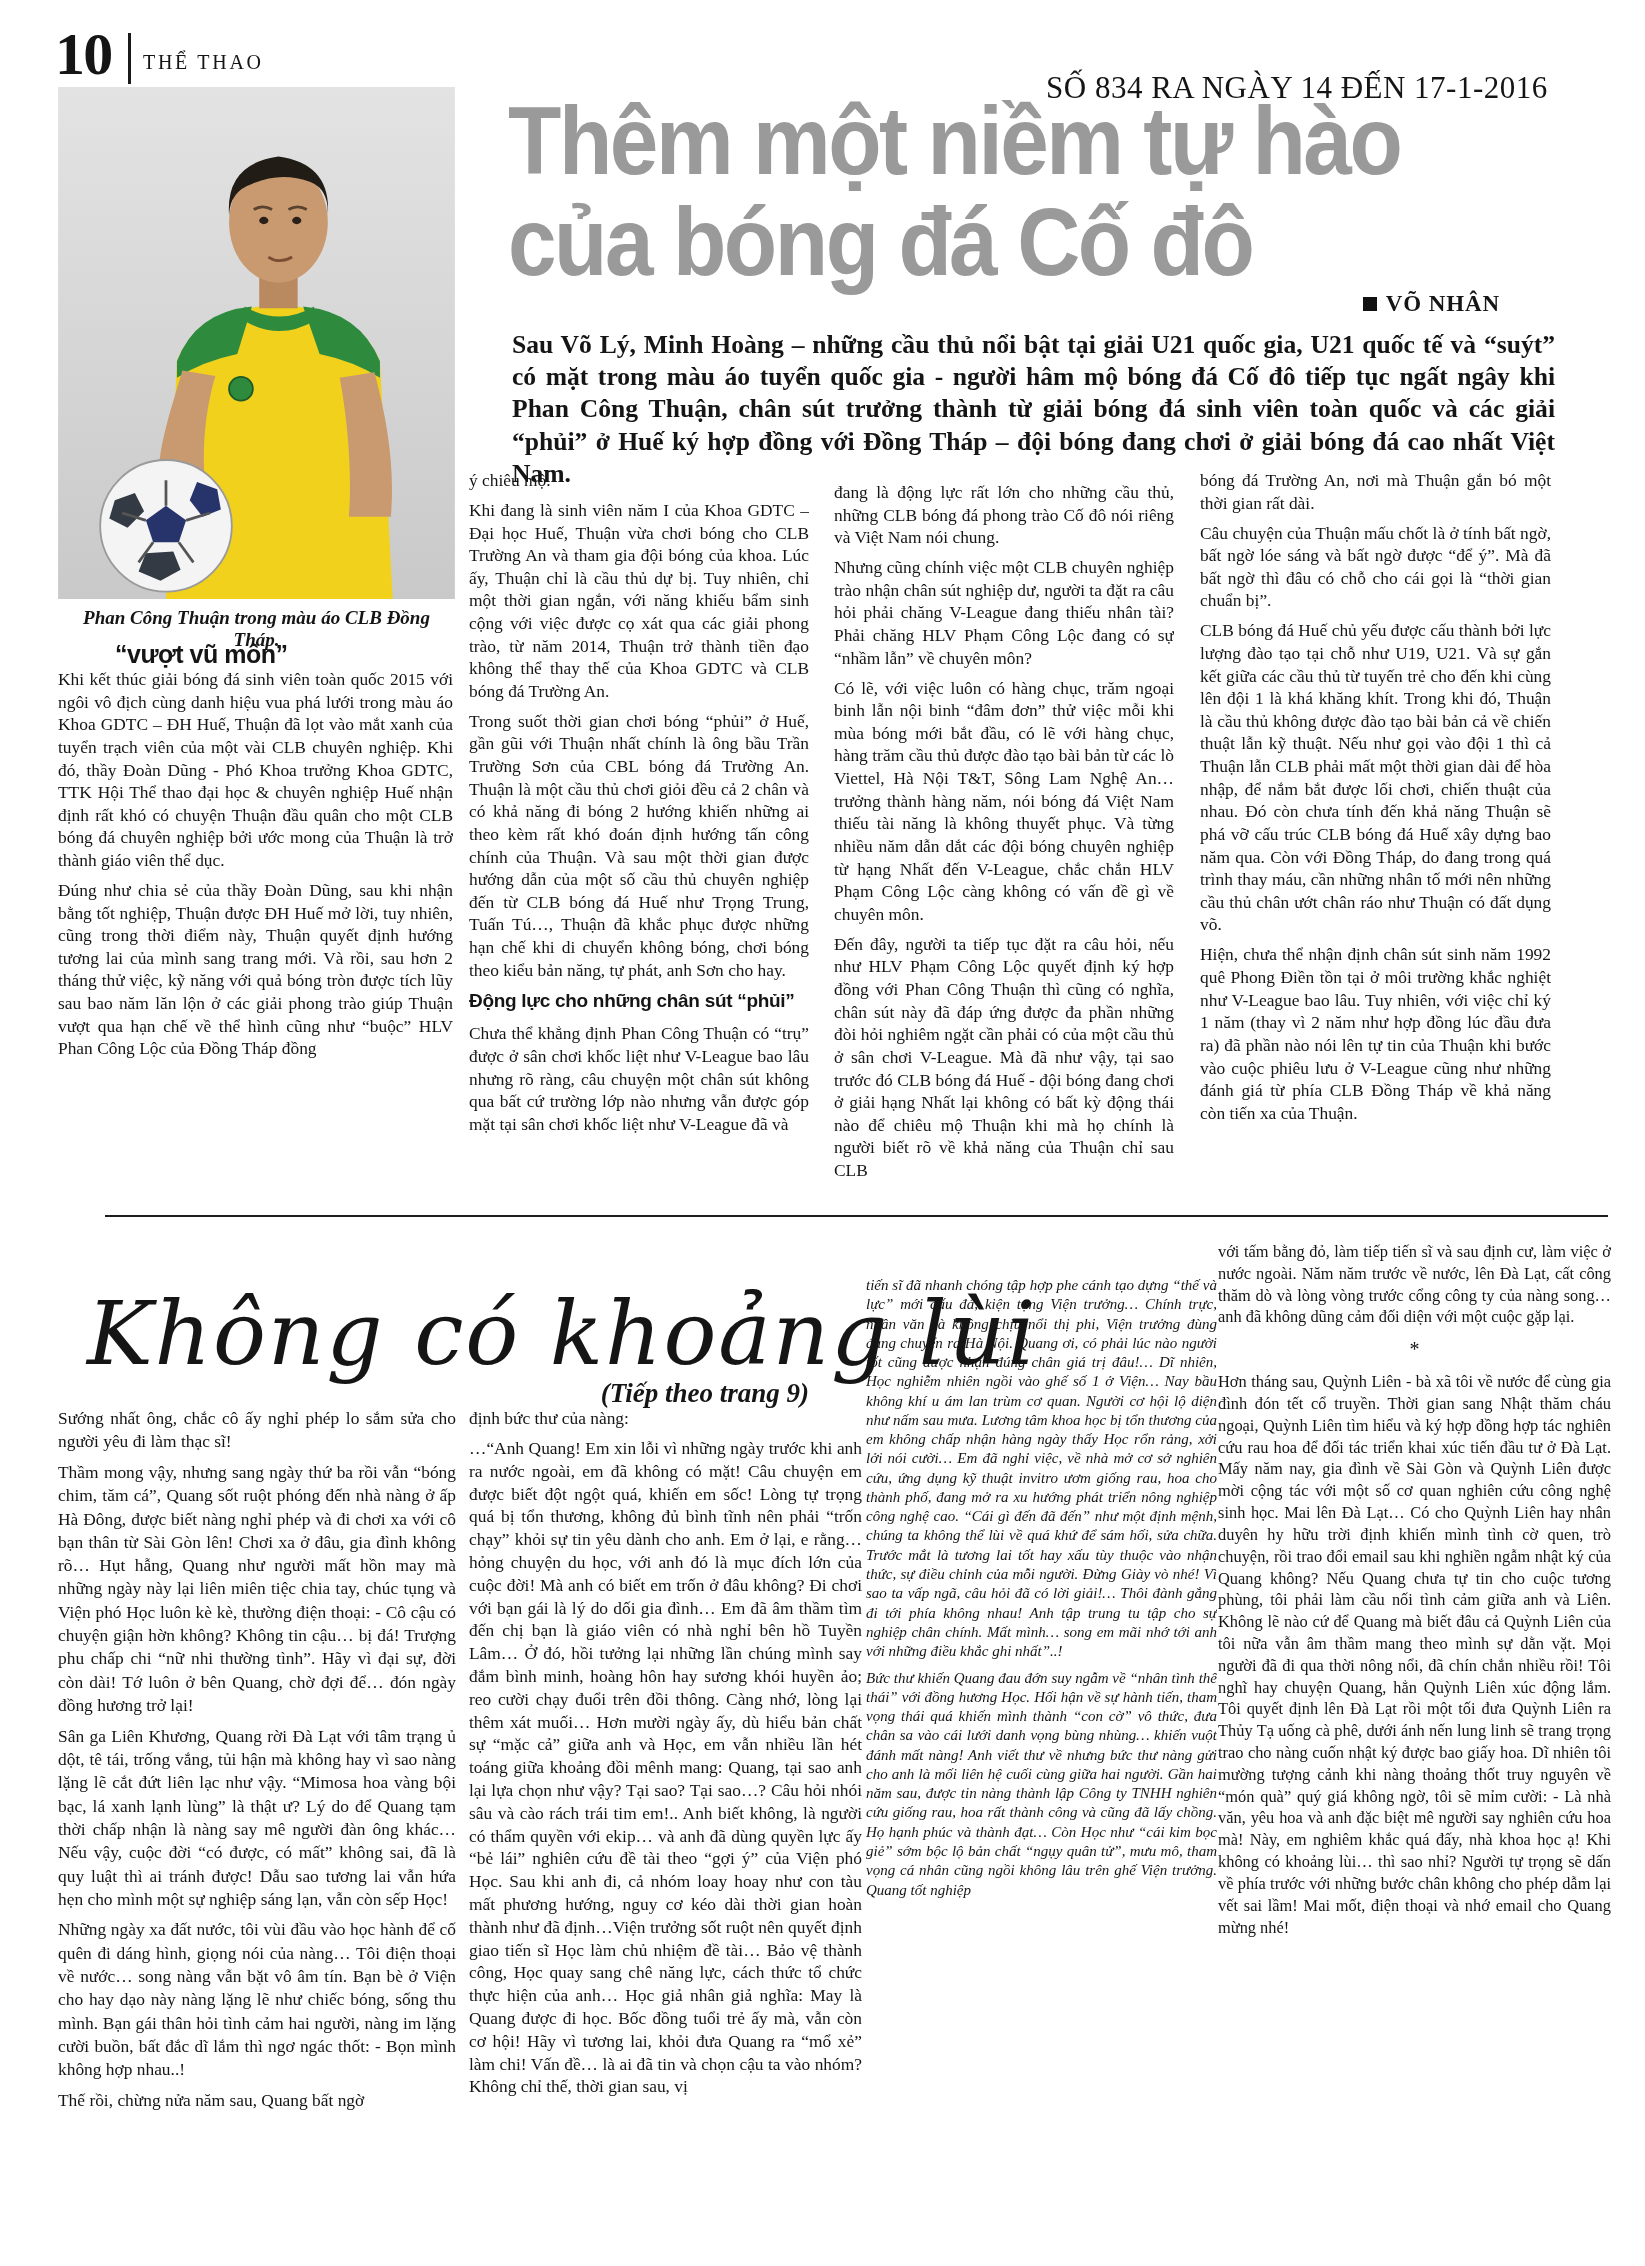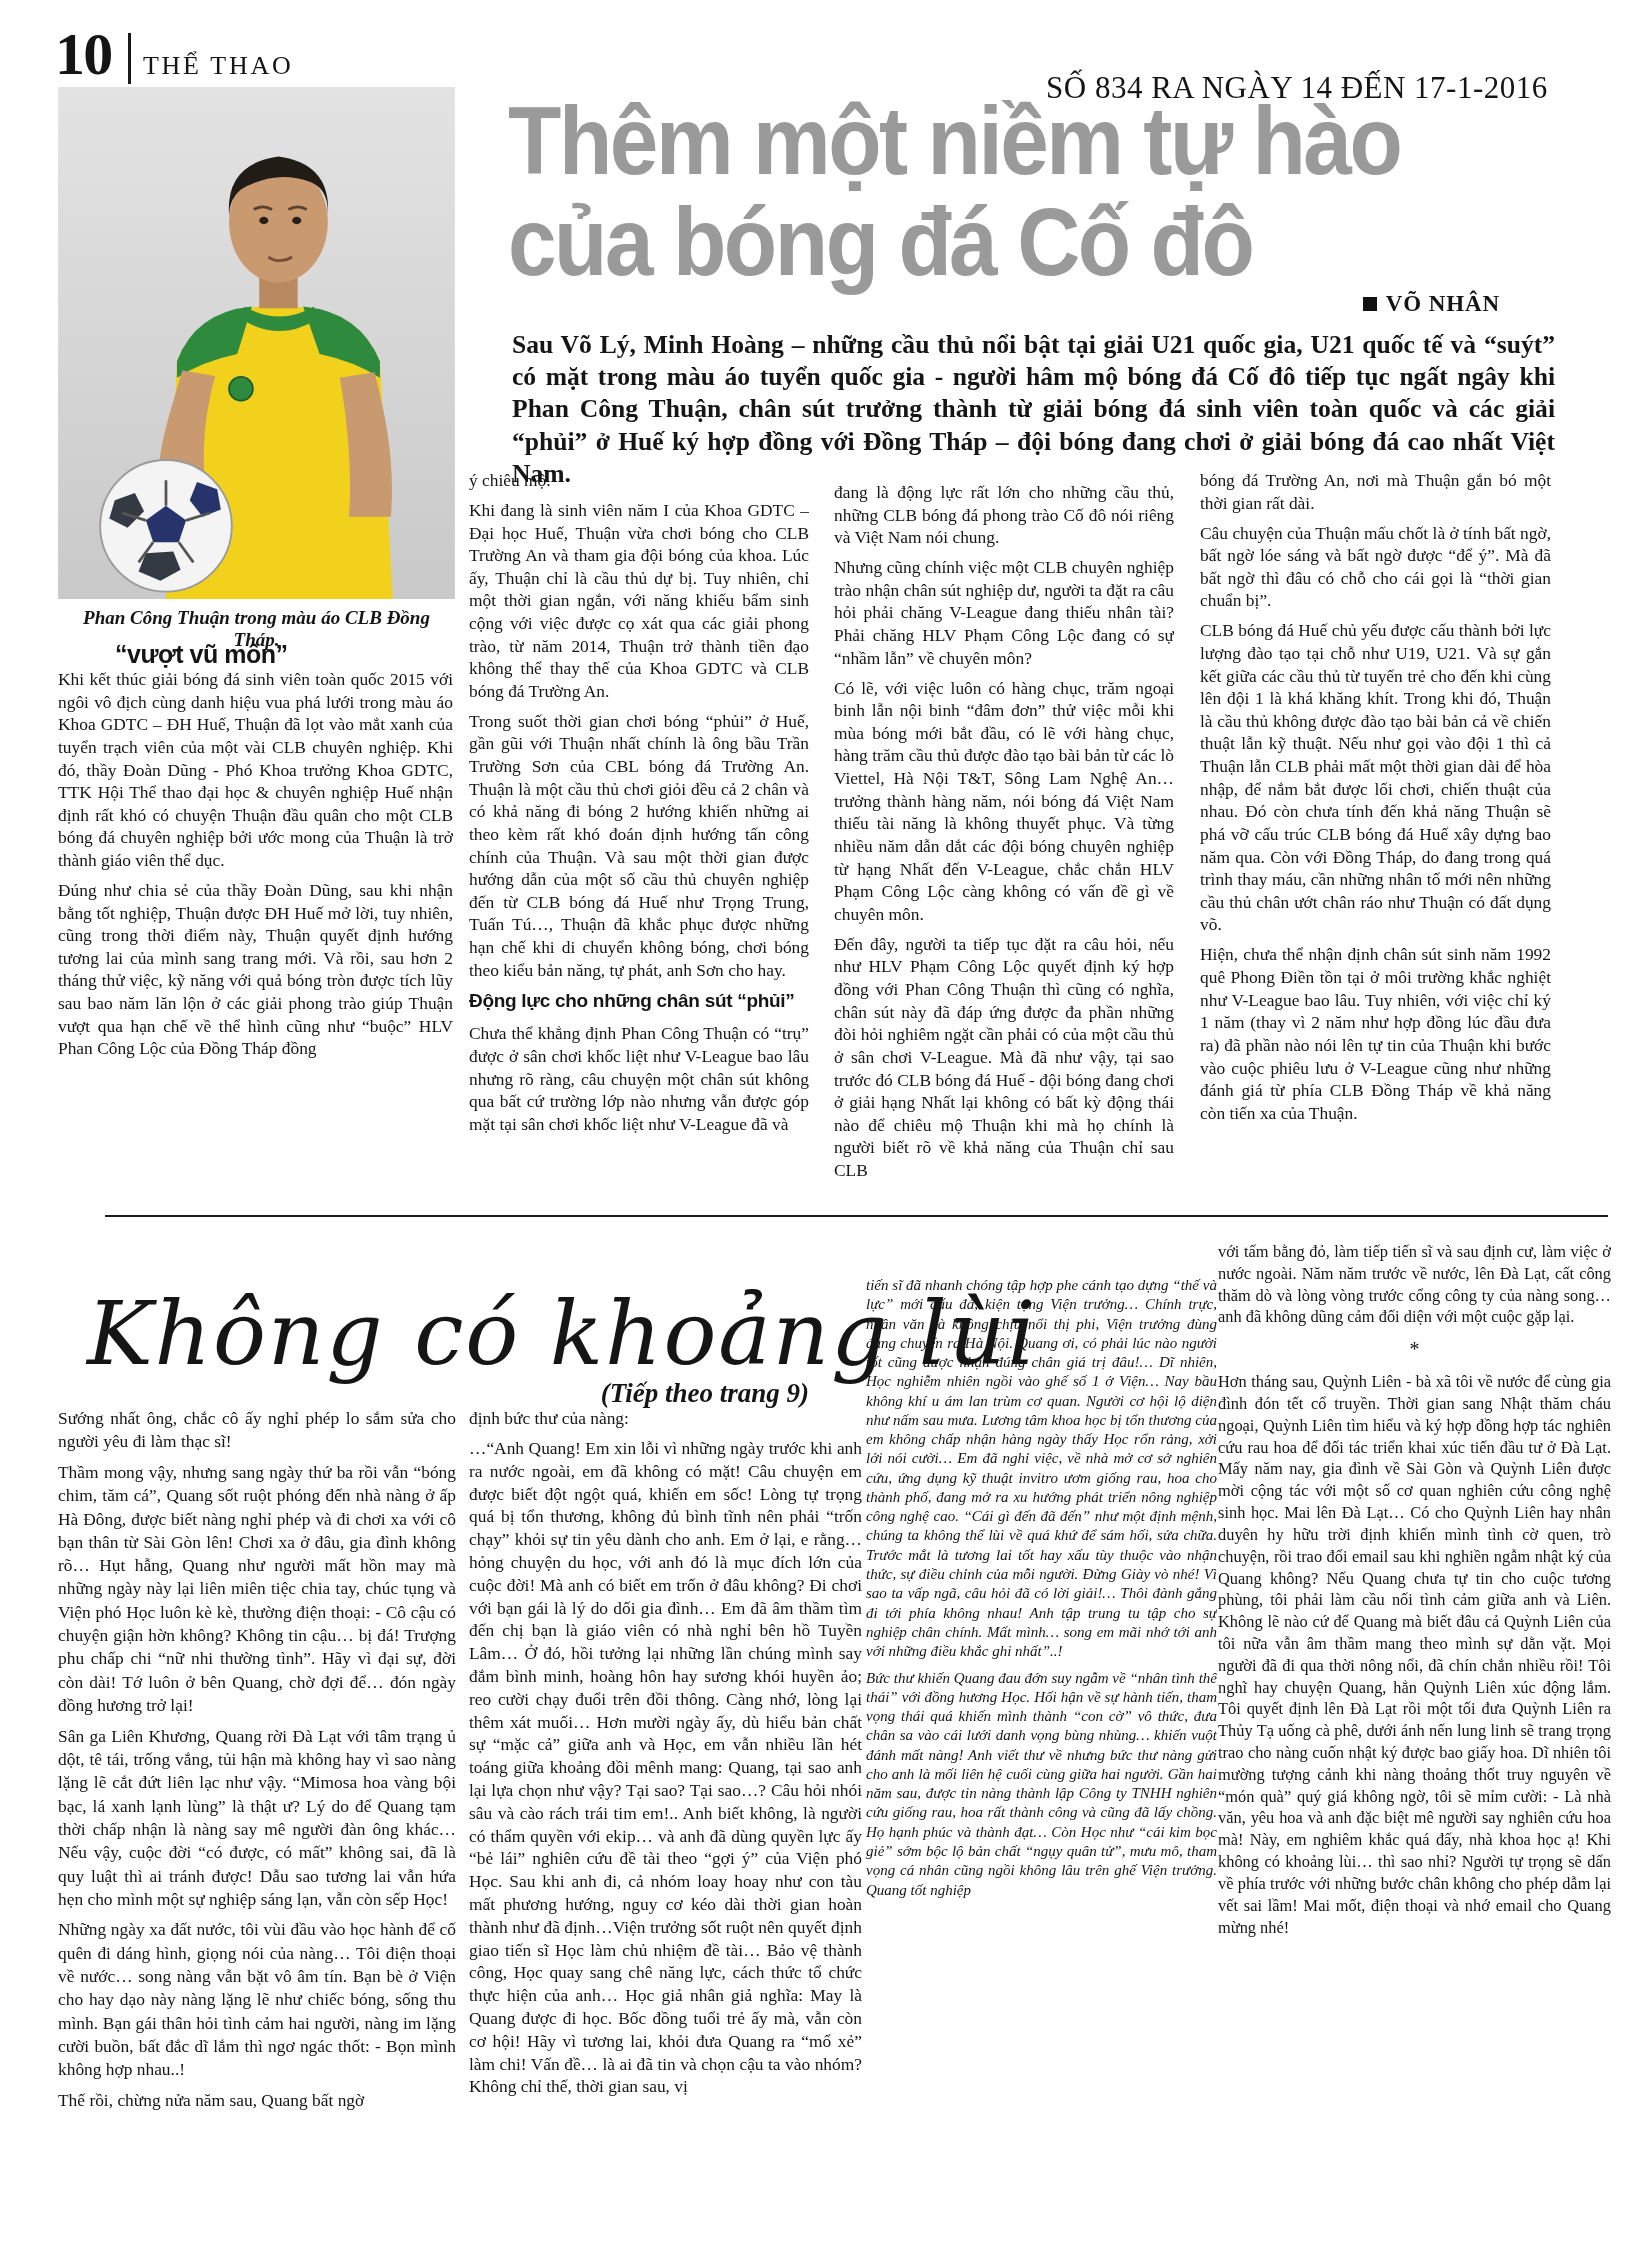--- a/index.html
+++ b/index.html
@@ -5,21 +5,21 @@
   html,body { margin:0; padding:0; background:#888; }
   #page {
     position:relative; width:1646px; height:2266px; background:#ffffff;
     font-family:"Liberation Serif", serif; color:#151515; overflow:hidden;
   }
   .abs { position:absolute; }
 
   
   .pagenum { left:55px; top:24px; font-size:60px; font-weight:bold; line-height:1; letter-spacing:-1.8px; }
   .pagebar { left:128px; top:33px; width:2.7px; height:51px; background:#1a1a1a; }
-  .section-title { left:143px; top:51px; font-size:26px; letter-spacing:2.7px; font-variant:normal;text-align:center; }
+  .section-title { left:143px; top:51px; font-size:20px; letter-spacing:2.7px; font-variant:normal;text-align:center; }
   .issue-info { left:1046px; top:70px; width:548px; text-align:left; font-size:31px; letter-spacing:0.5px; }
 
   
   .headline {
     left:508px; top:91px; width:1188px; color:#9a9a9a;
     font-family:"Liberation Sans", sans-serif; font-weight:bold;
     font-size:97px; line-height:1.04; letter-spacing:-2.7px;
     transform:scaleX(0.9); transform-origin:left top; white-space:nowrap;
   }
   .byline { left:1363px; top:291px; font-size:23px; font-weight:bold; letter-spacing:0.9px; }

